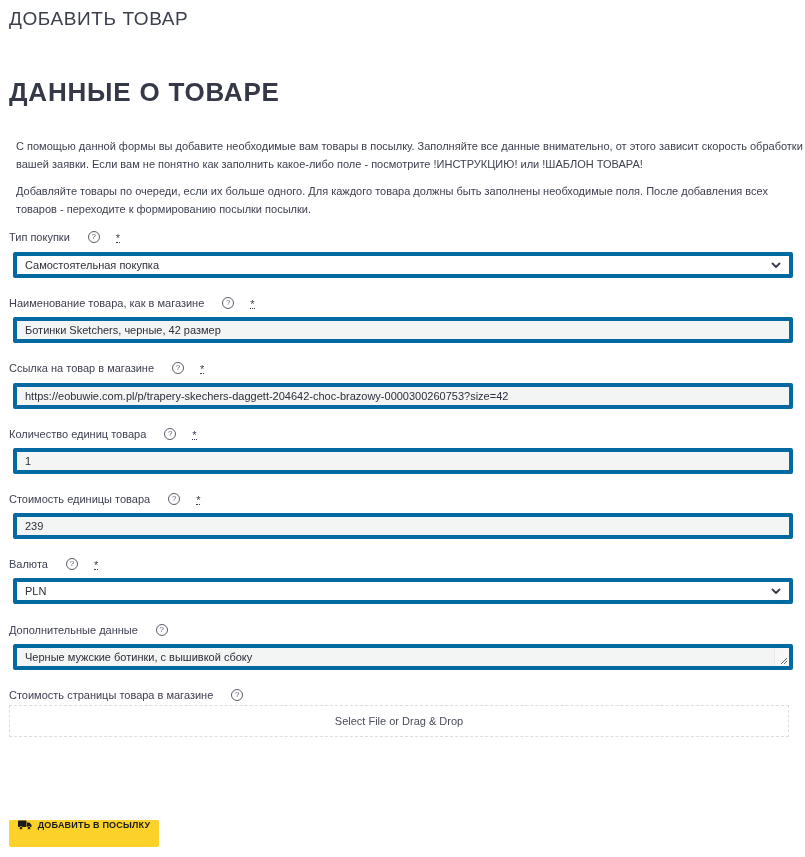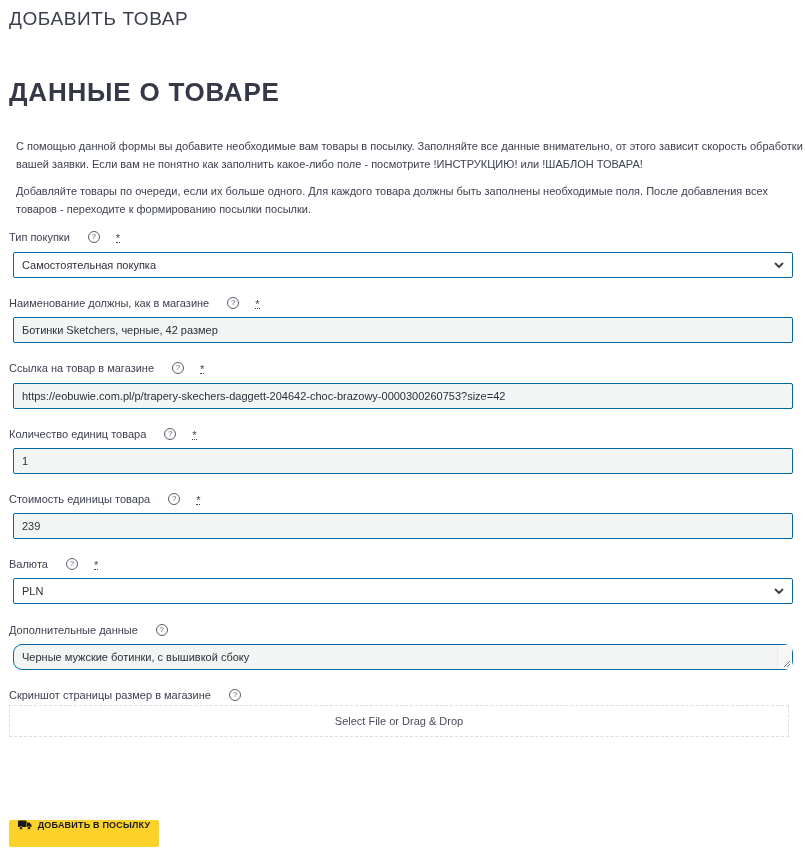--- a/index.html
+++ b/index.html
@@ -78,21 +78,21 @@
       padding-top: 2px;
       cursor: help;
     }
 
     .control {
       position: absolute;
       left: 13px;
       width: 780px;
       height: 26px;
       box-sizing: border-box;
-      border: 1px solid #0369a1;
+      border: 4px solid #0369a1;
       border-radius: 2px;
       font-size: 11px;
       color: #2d2f3a;
       padding: 0 8px;
       display: flex;
       align-items: center;
       font-family: "Liberation Sans", "DejaVu Sans", sans-serif;
     }
     .control.input {
       background: #f3f4f4;
@@ -186,21 +186,21 @@
   <span class="required-mark">*</span>
 </div>
 <div class="control select" style="top:252px;">
   <span>Самостоятельная покупка</span>
   <svg class="chevron" viewBox="0 0 10 10">
       <path d="M1.5 3.5 L5 7 L8.5 3.5" fill="none" stroke="#3a3d4a" stroke-width="1.8" stroke-linecap="round" stroke-linejoin="round"></path>
     </svg>
 </div>
 
 <div class="field-label" style="top:297px;">
-  <span>Наименование должны, как в магазине</span>
+  <span>Наименование товара, как в магазине</span>
   <span class="help-icon">?</span>
   <span class="required-mark">*</span>
 </div>
 <div class="control input" style="top:317px;">
   <span>Ботинки Sketchers, черные, 42 размер</span>
 </div>
 
 <div class="field-label" style="top:362px;">
   <span>Ссылка на товар в магазине</span>
   <span class="help-icon">?</span>
@@ -237,30 +237,30 @@
   <span>PLN</span>
   <svg class="chevron" viewBox="0 0 10 10">
       <path d="M1.5 3.5 L5 7 L8.5 3.5" fill="none" stroke="#3a3d4a" stroke-width="1.8" stroke-linecap="round" stroke-linejoin="round"></path>
     </svg>
 </div>
 
 <div class="field-label" style="top:624px;">
   <span>Дополнительные данные</span>
   <span class="help-icon">?</span>
 </div>
-<div class="control textarea" style="top:644px;border-radius:9px;">
+<div class="control textarea" style="top:644px;">
   <span>Черные мужские ботинки, с вышивкой сбоку</span>
   <div class="textarea-scroll"></div>
   <svg class="resize-grip" viewBox="0 0 10 10">
       <path d="M9 3 L3 9 M9 6 L6 9" stroke="#6a6d78" stroke-width="1" fill="none"></path>
     </svg>
 </div>
 
 <div class="field-label" style="top:689px;">
-  <span>Скриншот страницы размер в магазине</span>
+  <span>Стоимость страницы товара в магазине</span>
   <span class="help-icon">?</span>
 </div>
 <div class="dropzone">
   <span>Select File or Drag &amp; Drop</span>
 </div>
 
 <button class="submit-button">
   <svg class="truck-icon" viewBox="0 0 14 10">
     <rect x="0" y="0.5" width="8.5" height="6.5" rx="0.8" fill="#1b1b1f"></rect>
     <path d="M9 2.5 H11.5 L13.5 5 V7 H9 Z" fill="#1b1b1f"></path>

